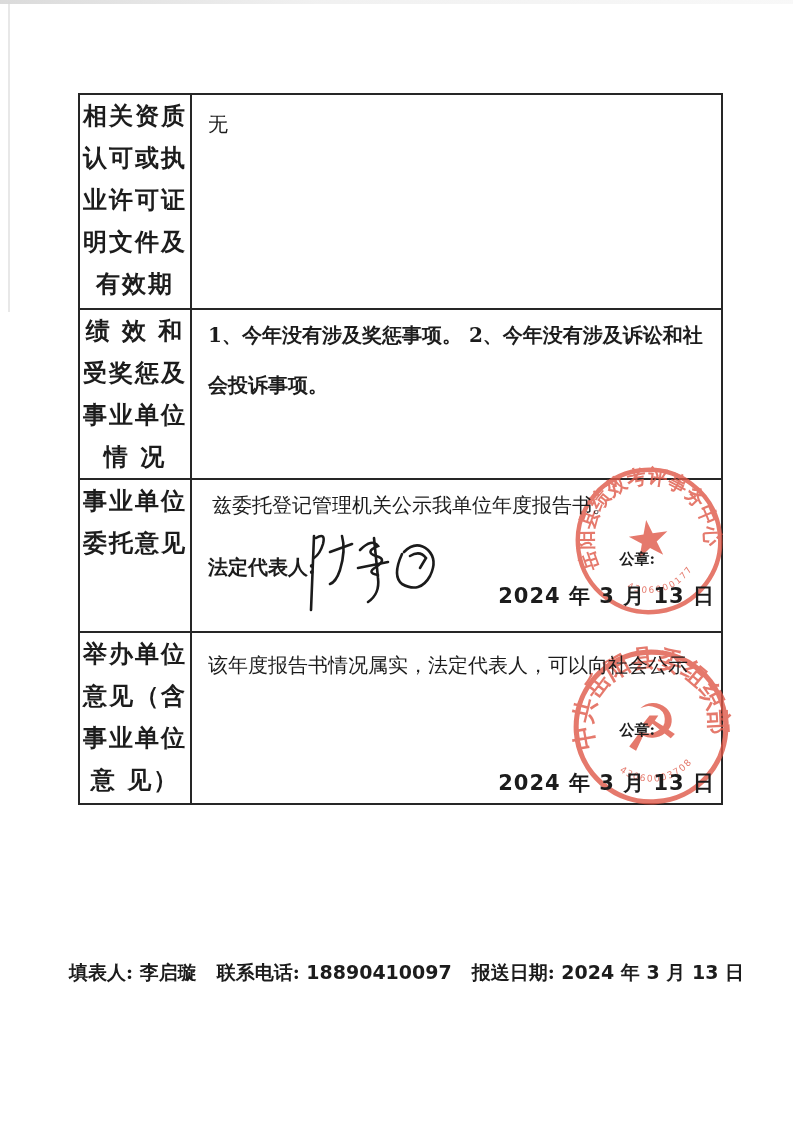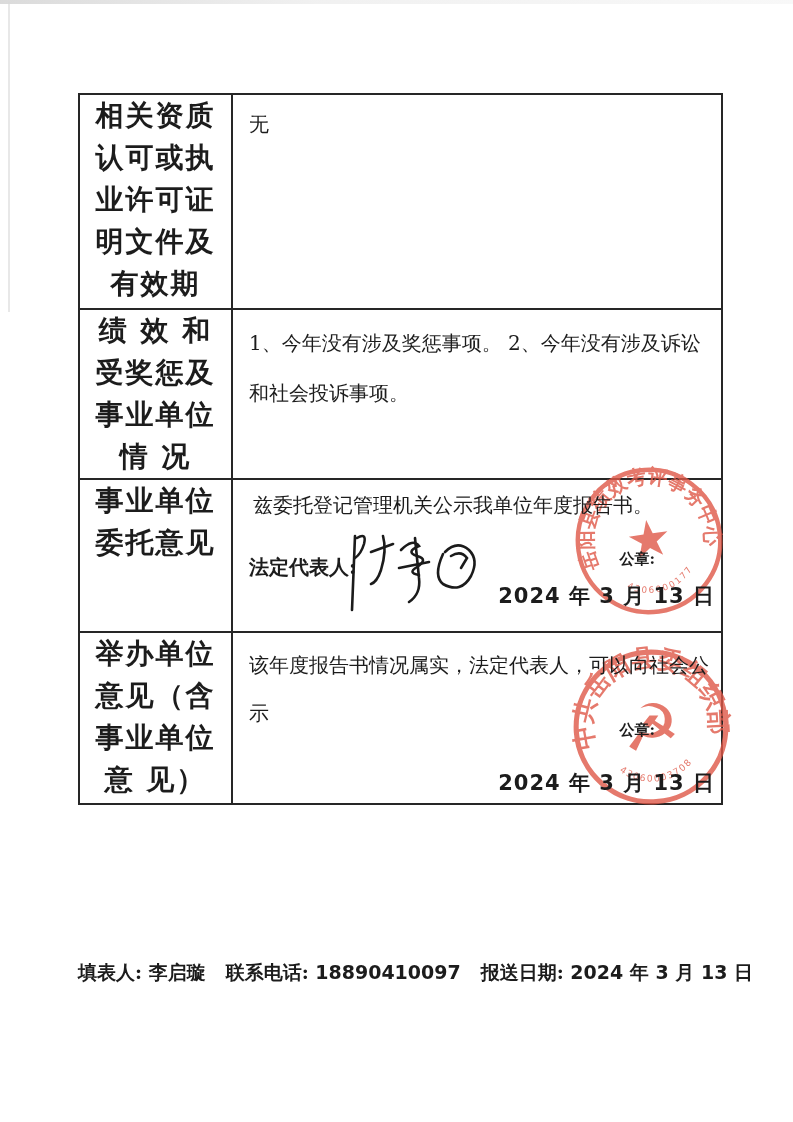--- a/index.html
+++ b/index.html
@@ -25,37 +25,38 @@
     position:absolute; left:78px; top:93px;
     width:645px; border-collapse:collapse;
     table-layout:fixed;
   }
   table.report td {
     border:2px solid #262626;
     vertical-align:top;
     position:relative;
   }
   td.label-cell {
-    width:153px;
+    width:112px;
     text-align:center;
     vertical-align:middle;
     font-weight:bold;
-    font-size:28px;
+    font-size:24px;
     line-height:42px;
     letter-spacing:2px;
     white-space:pre-line;
   }
   td.content-cell { font-size:20px; }
   .plain-content {
     padding:12px 14px 0 16px;
     line-height:34px;
   }
   .wide-content {
-    padding:8px 14px 0 16px;
+    padding:0 14px 0 16px;
     line-height:50px;
+    font-weight:bold;
   }
   .abs { position:absolute; z-index:2; }
   .statement4 { left:20px; top:8px; right:12px; line-height:34px; z-index:2; position:absolute;}
   .statement5 { left:16px; top:8px; right:12px; line-height:48px; z-index:2; position:absolute;}
   .legal-rep-label { left:16px; top:74px; font-weight:bold; }
   .signature-svg { position:absolute; left:110px; top:46px; z-index:2; }
   .seal-caption { font-weight:bold; font-size:15px; }
   .seal-caption.r4 { right:66px; top:70px; }
   .seal-caption.r5 { right:66px; top:88px; }
   .stamp-date {
@@ -65,21 +66,21 @@
   }
   .stamp-date.r4 { right:6px; top:102px; }
   .stamp-date.r5 { right:6px; top:136px; }
   .seal {
     position:absolute; z-index:1;
     opacity:.8;
   }
   .seal.s1 { right:-6px; top:-17px; width:156px; height:156px; transform:rotate(-8deg); }
   .seal.s2 { right:-12px; top:12px; width:164px; height:164px; transform:rotate(-4deg); }
   .footer-line {
-    position:absolute; left:78px; top:960px; width:660px;
+    position:absolute; left:69px; top:960px; width:660px;
     font-size:19px; font-weight:bold;
     white-space:nowrap;
   }
   .footer-line .seg { margin-right:20px; }
   .num {
     font-family:"DejaVu Sans","Liberation Sans",sans-serif;
   }
 </style>
 </head>
 <body>

